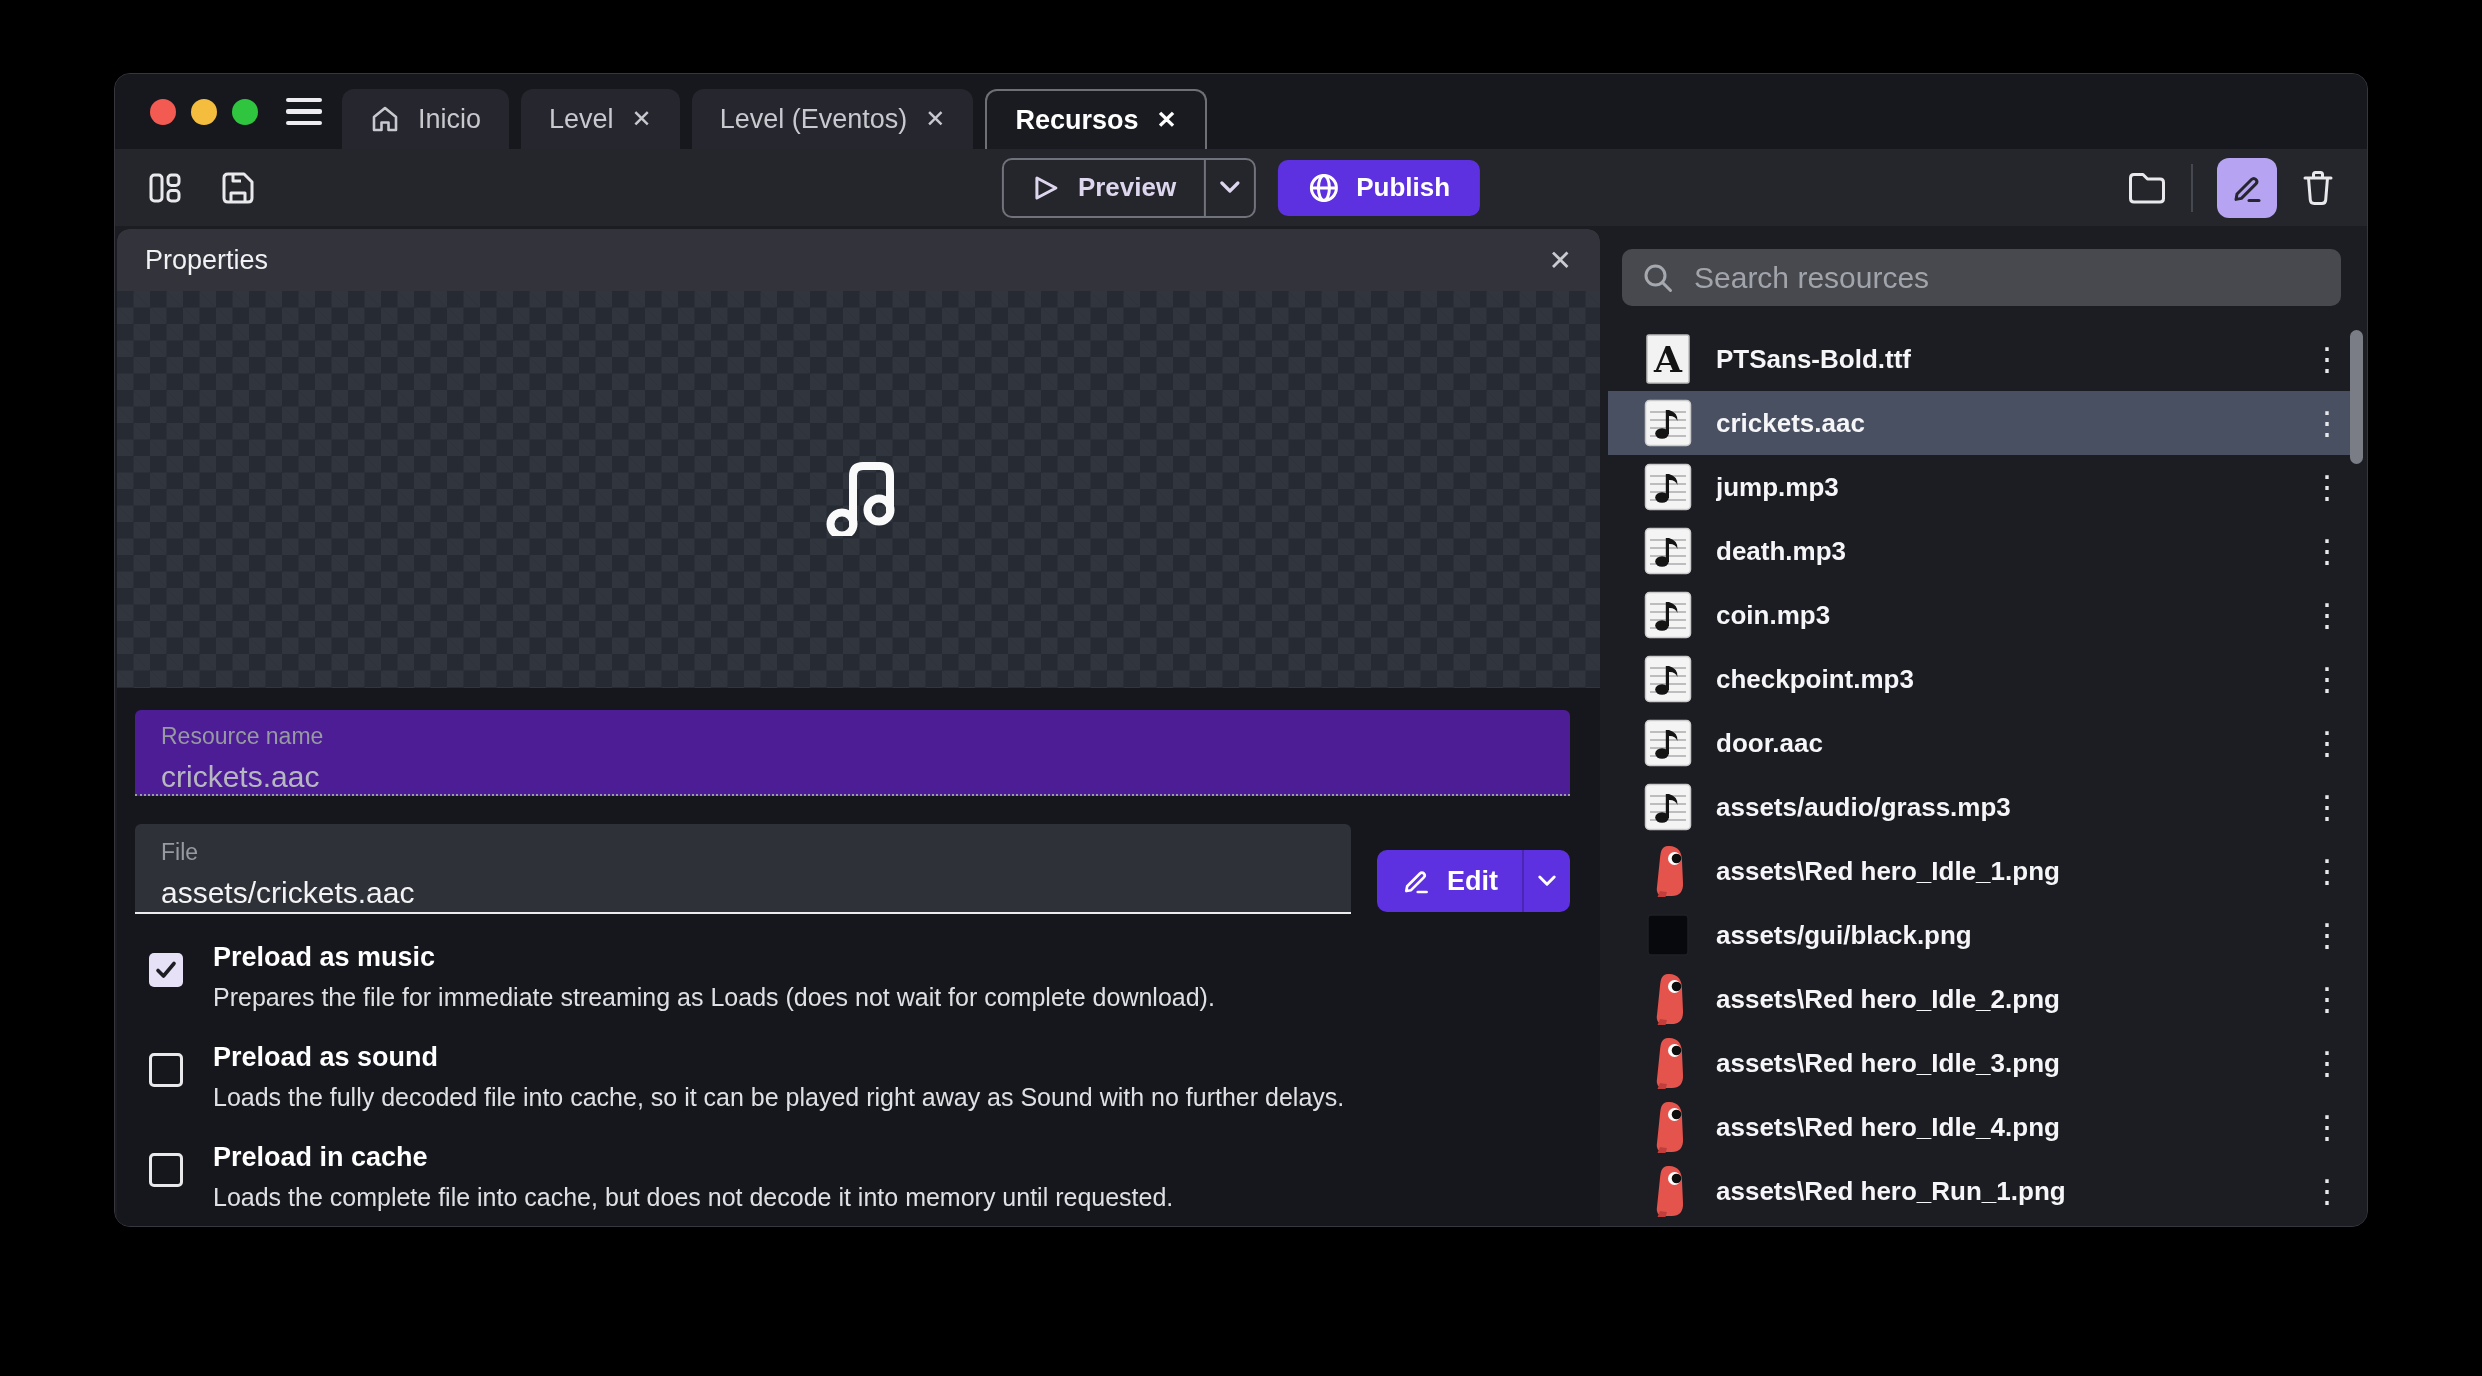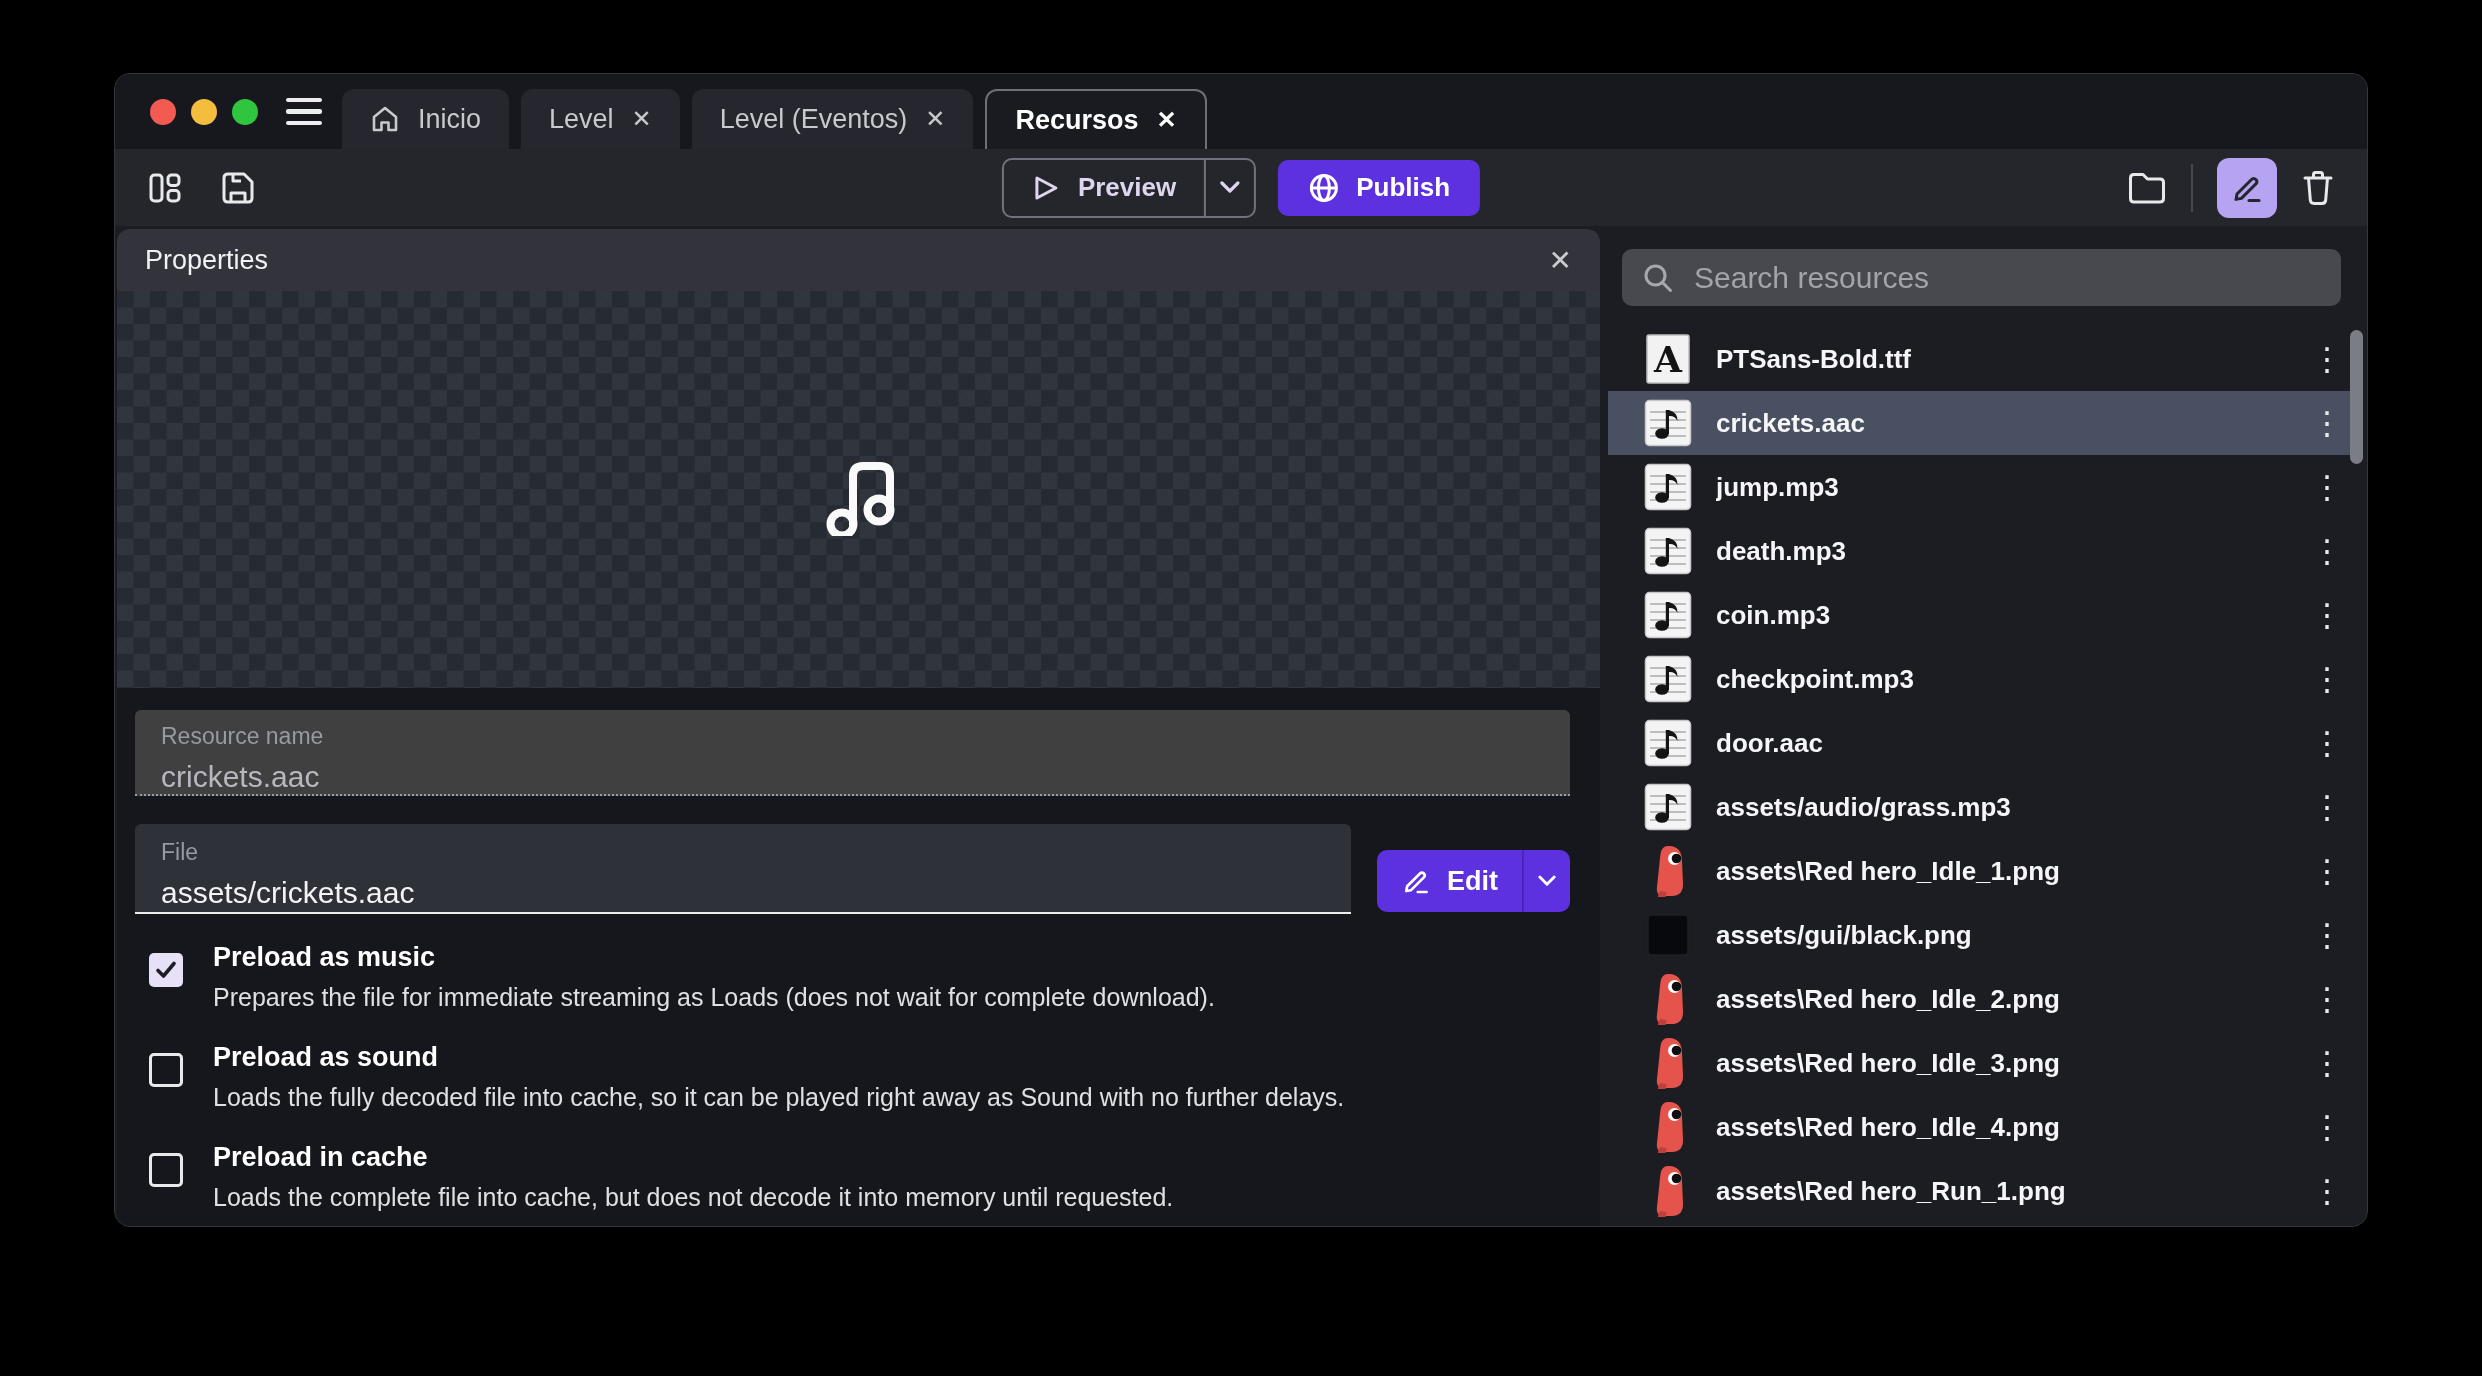--- a/index.html
+++ b/index.html
@@ -55,21 +55,21 @@
   .prop-title{font-size:27px;color:#F2F2F4;}
   .prop-close{margin-left:auto;font-size:28px;color:#C9CBD1;cursor:pointer;}
   .preview-area{height:397px;flex:none;position:relative;
     background-color:#262A32;
     background-image:
       linear-gradient(45deg,#30353E 25%,transparent 25%,transparent 75%,#30353E 75%),
       linear-gradient(45deg,#30353E 25%,transparent 25%,transparent 75%,#30353E 75%);
     background-size:33px 33px;background-position:0 0,16.5px 16.5px;}
   .preview-icon{position:absolute;left:50%;top:50%;transform:translate(-50%,-50%);}
   .prop-body{flex:1;padding:22px 30px 0 18px;}
-  .field{background:#404040;border-radius:6px 6px 0 0;padding:13px 26px 0 26px;
+  .field{background:#4c1d95;border-radius:6px 6px 0 0;padding:13px 26px 0 26px;
          box-sizing:border-box;}
   .field .f-label{font-size:23px;color:#979AA1;margin-bottom:10px;}
   .field .f-value{font-size:30px;}
   .resource-field{height:86px;border-bottom:2px dotted #9A9DA4;margin-bottom:28px;}
   .resource-field .f-value{color:#B7B8BF;}
   .file-row{display:flex;align-items:flex-end;gap:26px;margin-bottom:22px;}
   .file-field{flex:1;height:90px;background:#2F3138;border-bottom:2px solid #ECECEF;
               padding-top:15px;}
   .file-field .f-value{color:#F3F3F5;}
   .edit-btn{height:62px;background:#5E31E0;border-radius:10px;display:flex;

